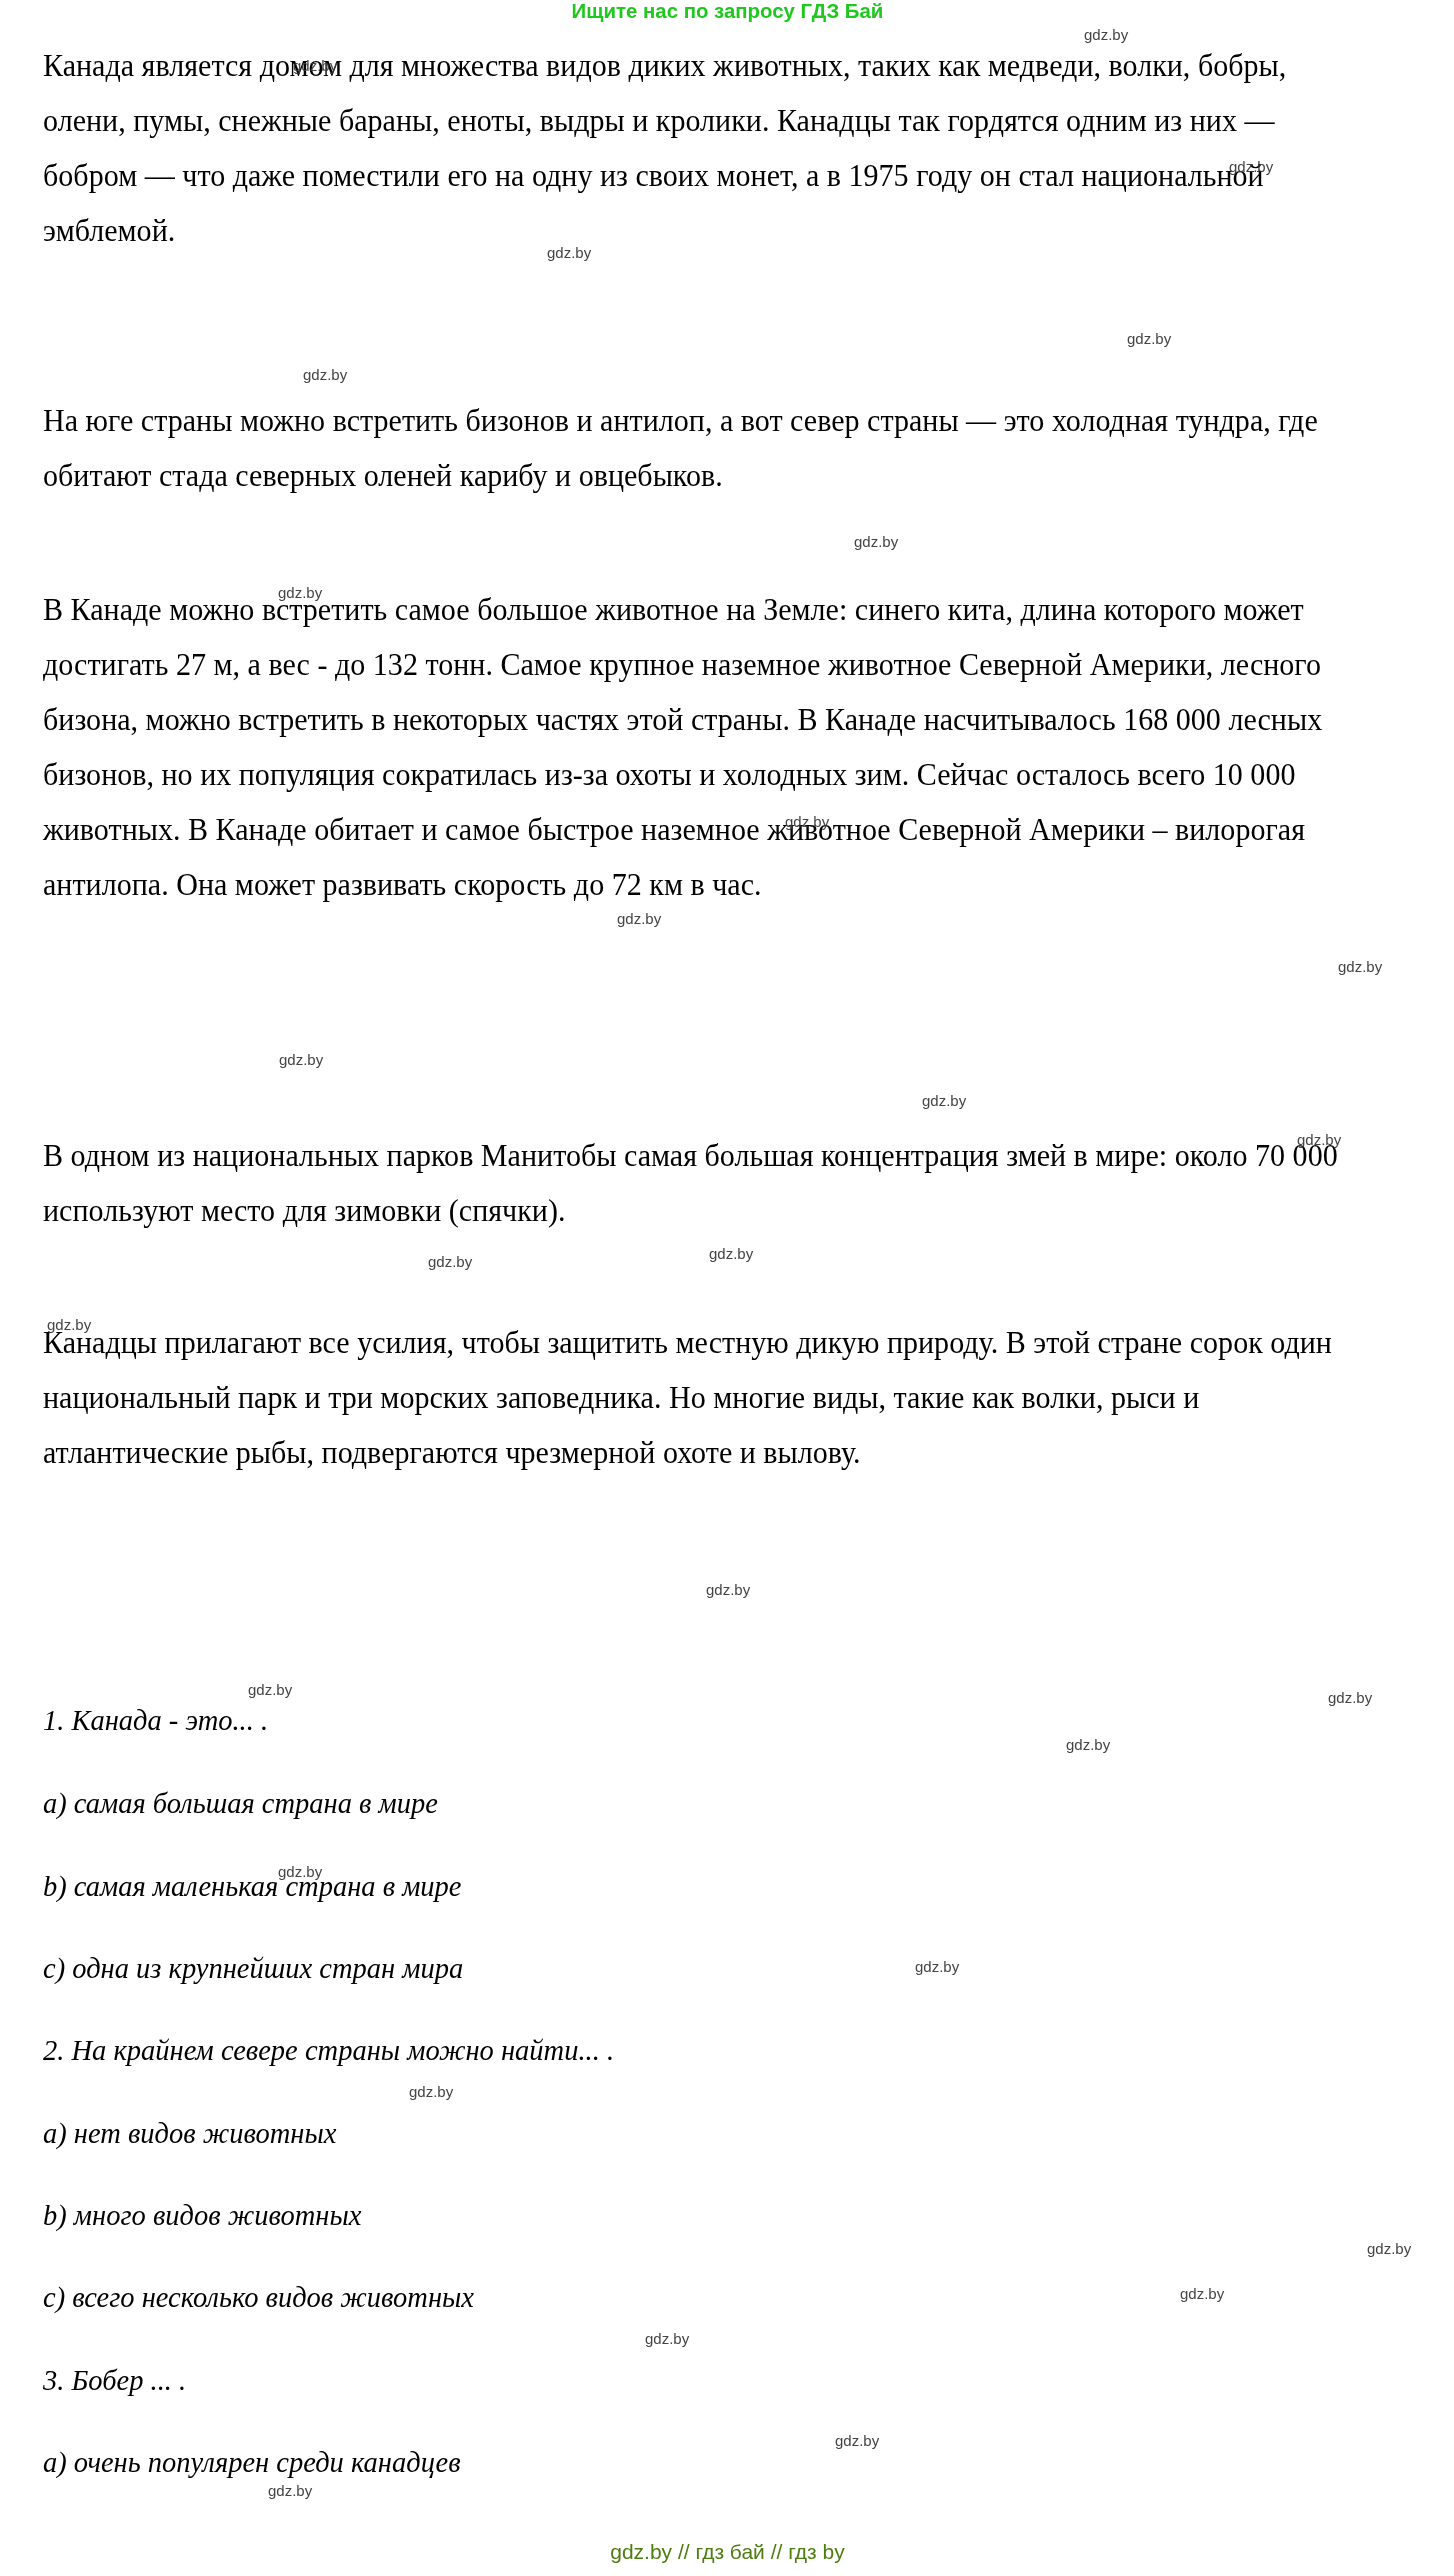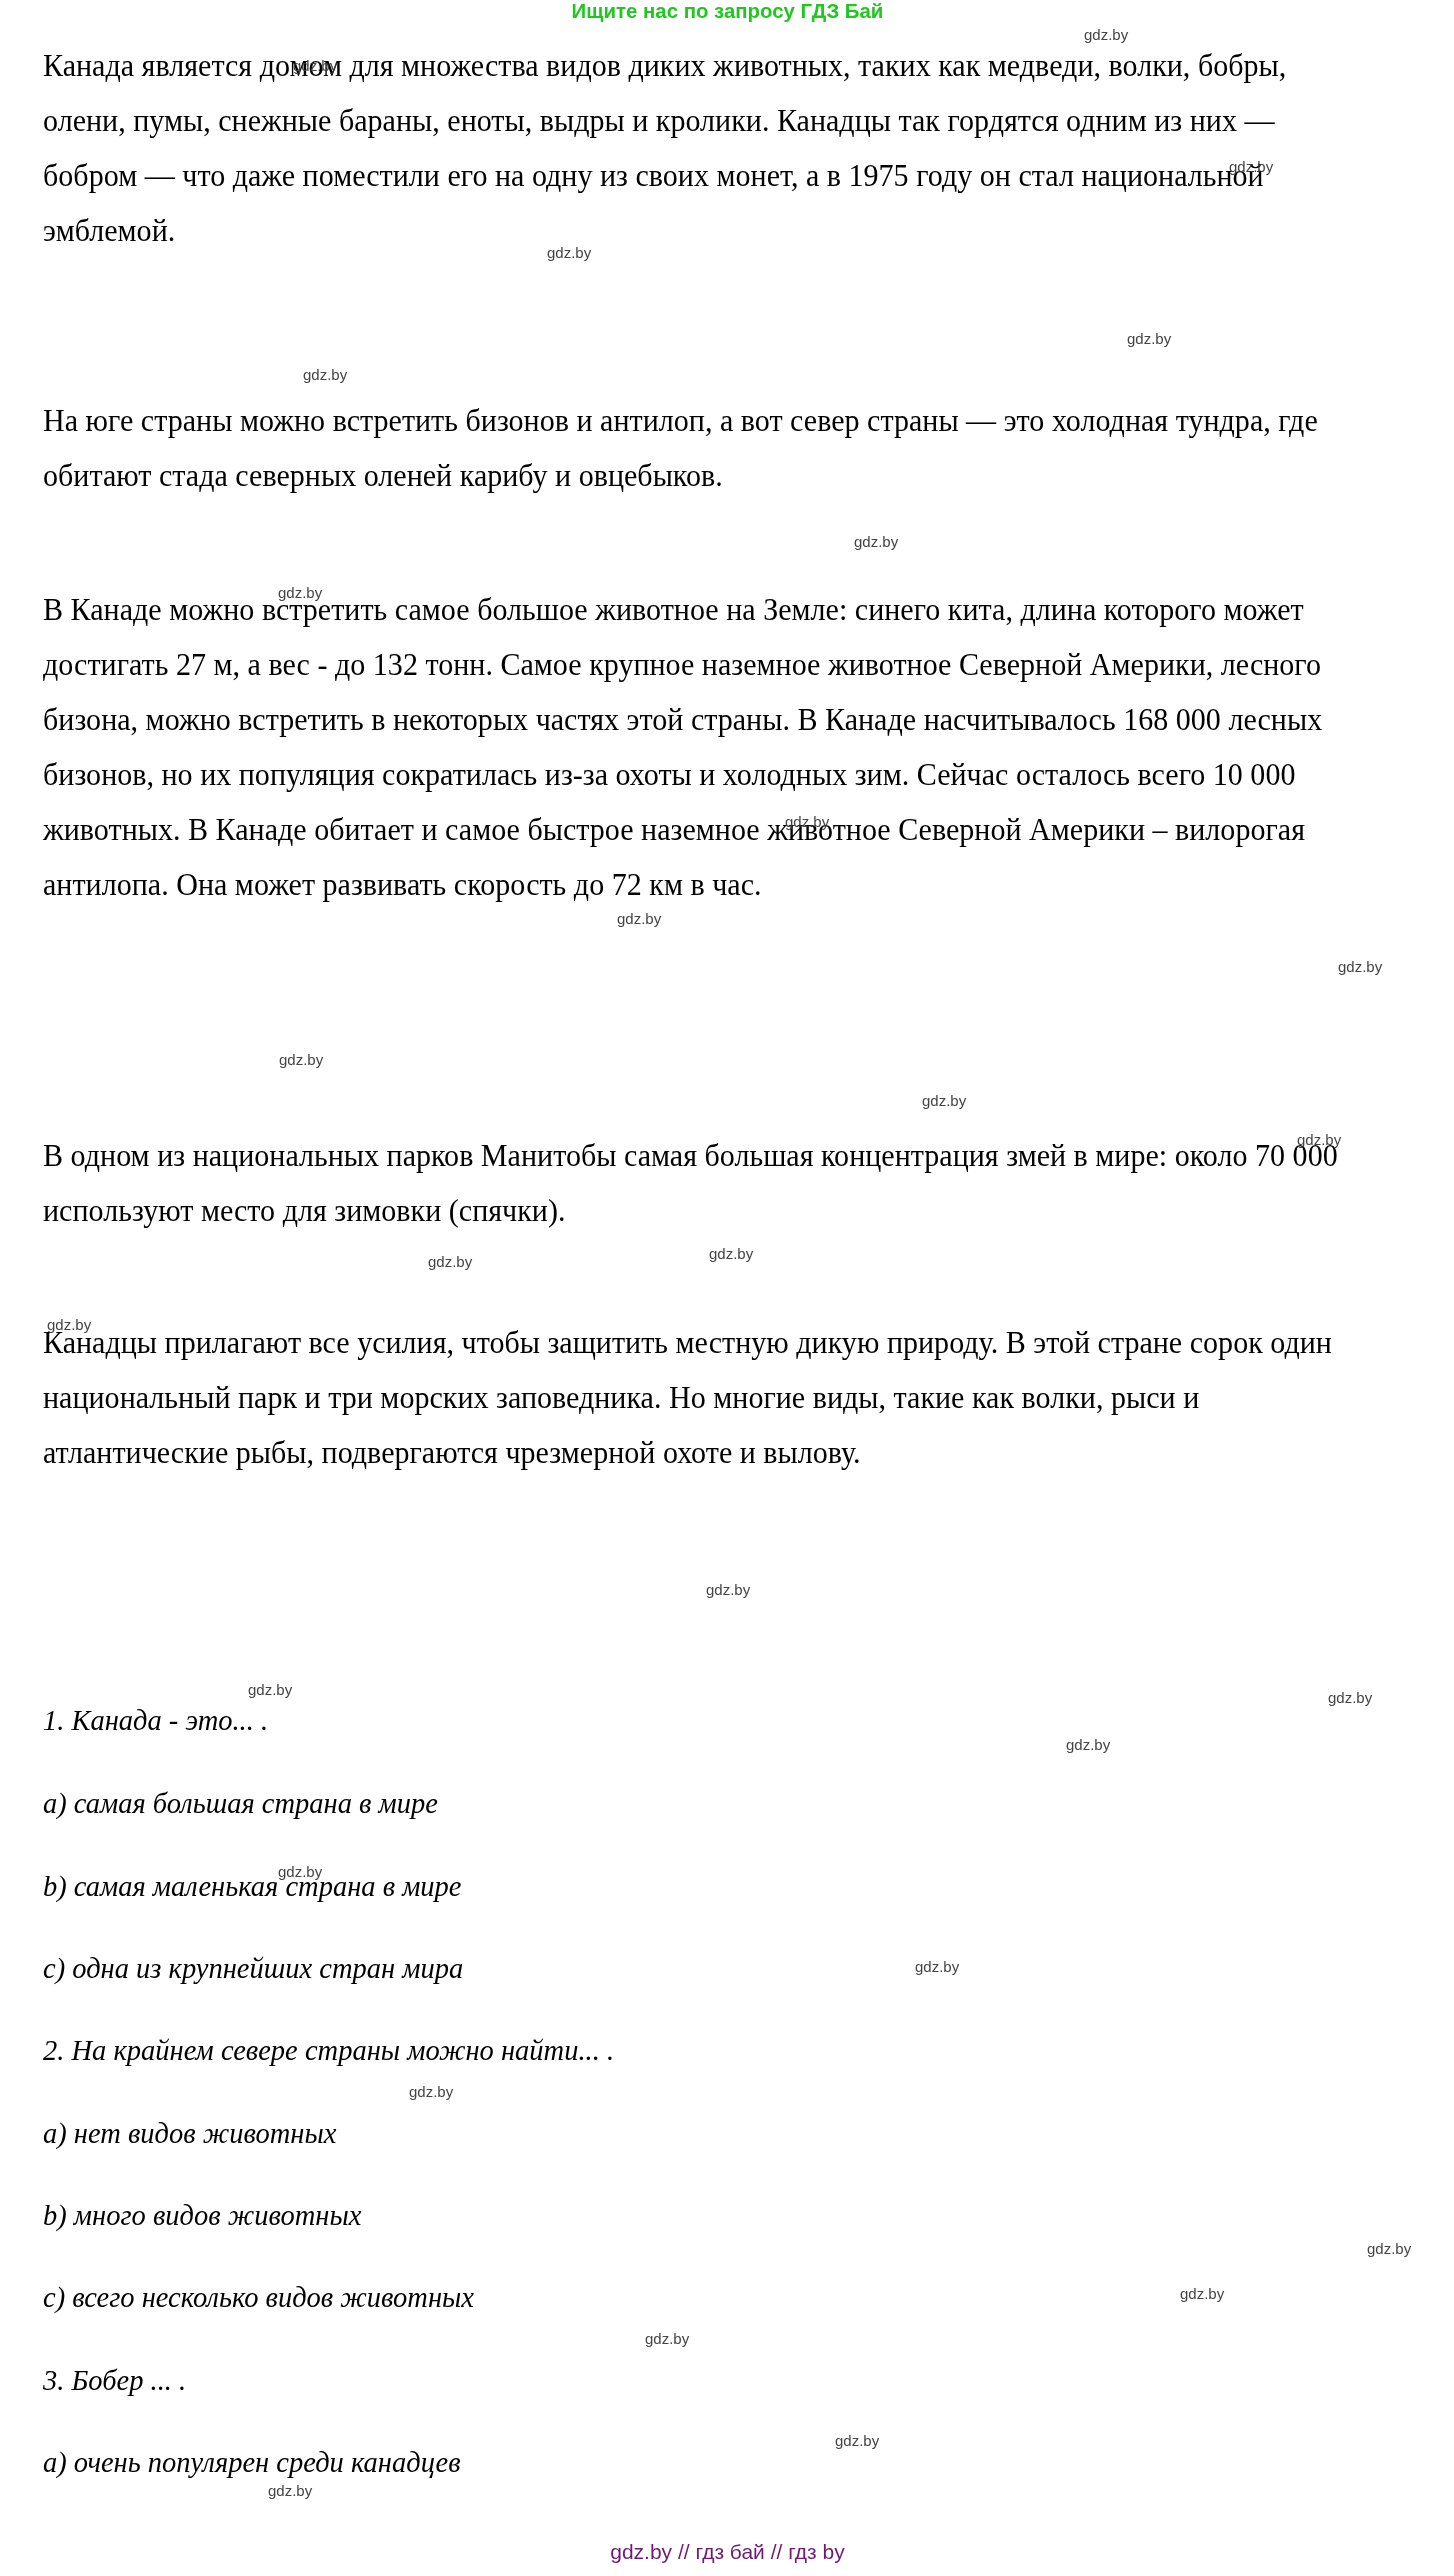--- a/index.html
+++ b/index.html
@@ -82,21 +82,21 @@
   
   .footer {
     position: absolute;
     top: 2539px;
     left: 0;
     width: 1455px;
     text-align: center;
     font-family: "Liberation Sans", "DejaVu Sans", sans-serif;
     font-size: 21px;
     line-height: 25px;
-    color: #701a75;
+    color: #4d7c0f;
     white-space: nowrap;
   }
 </style>
 </head>
 <body>
 
 <div class="doc">
 
   <div class="promo-banner">Ищите нас по запросу ГДЗ Бай</div>
 

